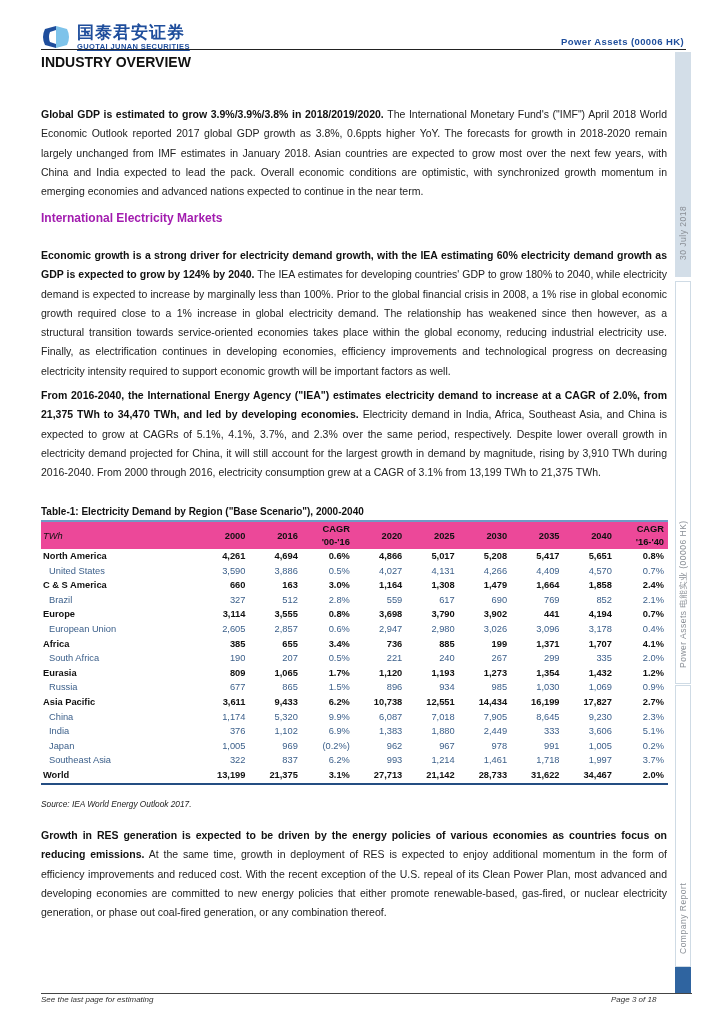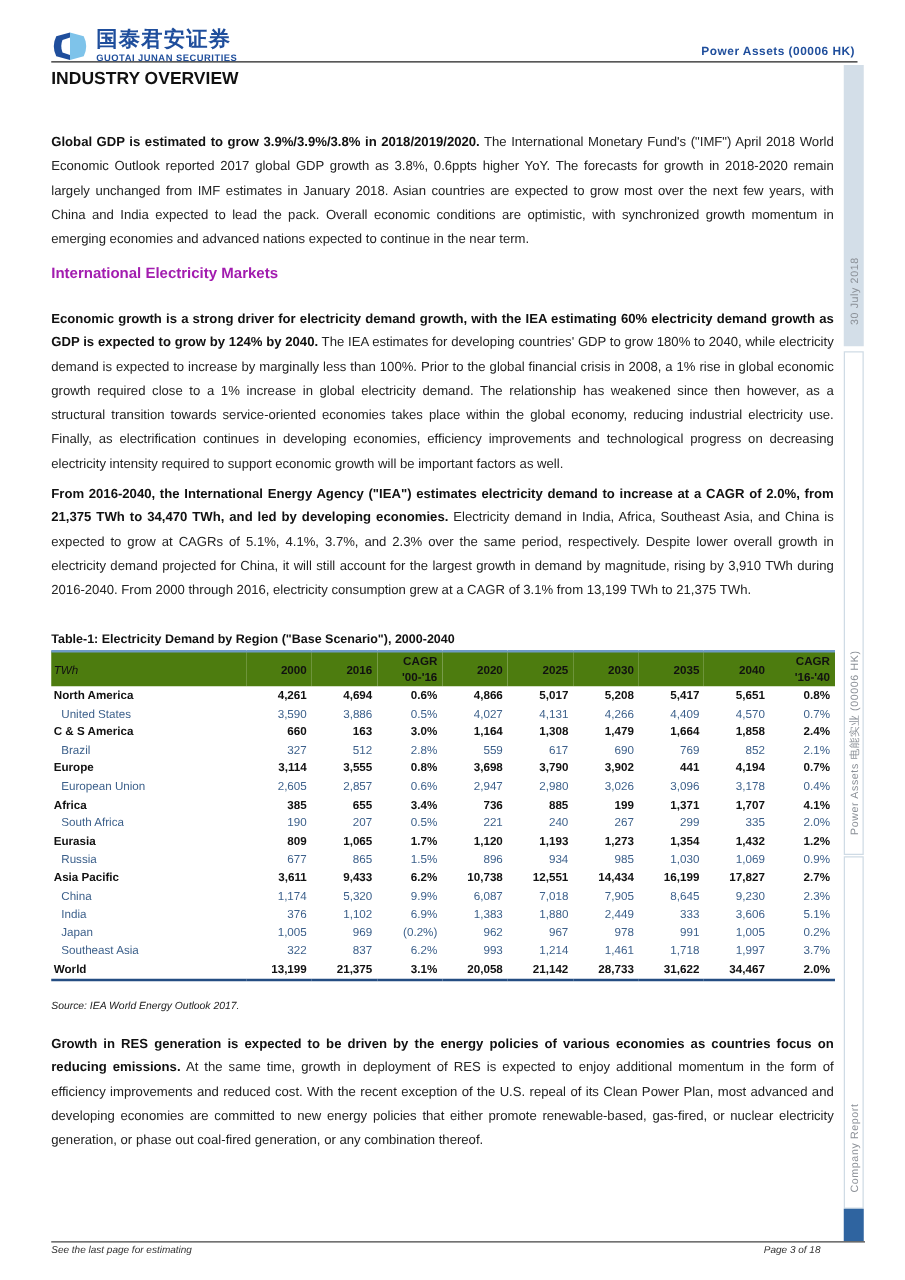--- a/index.html
+++ b/index.html
@@ -2,40 +2,40 @@
 <html><head>
 <meta charset="utf-8">
 <style>
   html, body { margin: 0; padding: 0; background: #ffffff; }
   body { width: 724px; height: 1024px; position: relative; overflow: hidden; font-family: "Liberation Sans", sans-serif; color: #111; }
   .logo { position: absolute; left: 41px; top: 22px; display: flex; align-items: center; }
   .logo-mark { width: 30px; height: 24px; position: relative; }
   .logo-mark svg { display: block; }
   .logo-text { margin-left: 6px; }
   .logo-cn { font-family: "DejaVu Sans", sans-serif; font-size: 17px; font-weight: bold; color: #1f4e9c; letter-spacing: 1px; line-height: 20px; }
-  .logo-en { font-size: 7.5px; font-weight: bold; color: #1f4e9c; letter-spacing: 0.4px; line-height: 8px; margin-top: 1px; }
+  .logo-en { font-size: 7.5px; font-weight: bold; color: #1f4e9c; letter-spacing: 0.4px; line-height: 8px; margin-top: 1px; text-decoration: underline; }
   .header-line { position: absolute; left: 41px; top: 49px; width: 645px; height: 1px; background: #222; }
   .header-right { position: absolute; right: 40px; top: 36px; font-size: 9.5px; font-weight: bold; color: #1f4e9c; letter-spacing: 0.4px; }
 
   .sidebar-filled { position: absolute; left: 675px; top: 52px; width: 16px; height: 225px; background: #d3dee8; }
   .sidebar-box { position: absolute; left: 675px; width: 14px; border: 1px solid #cfdbe5; background: #fff; }
   .sidebar-box.b1 { top: 281px; height: 401px; }
   .sidebar-box.b2 { top: 685px; height: 280px; }
   .sidebar-block { position: absolute; left: 675px; top: 967px; width: 16px; height: 26px; background: #2f64a0; }
   .vtext { position: absolute; transform: rotate(-90deg); transform-origin: left top; white-space: nowrap; font-size: 8.5px; color: #8a8f96; letter-spacing: 0.5px; }
 
   .content { position: absolute; left: 41px; width: 626px; }
   h1 { position: absolute; left: 41px; top: 54px; margin: 0; font-size: 14px; font-weight: bold; color: #111; }
   h2 { position: absolute; left: 41px; top: 211px; margin: 0; font-size: 12px; font-weight: bold; color: #a21caf; }
   p { margin: 0; font-size: 10.5px; line-height: 19.3px; text-align: justify; color: #222; }
   p b { color: #111; }
 
   .table-title { position: absolute; left: 41px; top: 506px; font-size: 10px; font-weight: bold; }
   table { position: absolute; left: 41px; top: 520px; width: 627px; border-collapse: collapse; font-size: 9.3px; }
-  thead tr { background: #4d7c0f; padding-left: 40px; }
+  thead tr { background: #ec4899; padding-left: 40px; }
   thead th { font-weight: bold; text-align: right; padding: 1px 4px 0 2px; height: 26px; line-height: 13px; border-top: 2px solid #6e9bc6; color: #111; }
   thead th:first-child { text-align: left; font-style: italic; font-weight: normal; padding-left: 2px; }
   tbody td { text-align: right; padding: 0 4px 0 2px; height: 14.6px; line-height: 14.6px; }
   tbody td:first-child { text-align: left; padding-left: 2px; }
   tr.region td { font-weight: bold; color: #111; }
   tr.country td { color: #3b5f8a; }
   tr.country td:first-child { padding-left: 8px; }
   tr.world td { border-bottom: 2px solid #244d82; }
   .source { position: absolute; left: 41px; top: 799px; font-size: 8.3px; font-style: italic; color: #222; }
 
@@ -281,21 +281,21 @@
         <td>1,461</td>
         <td>1,718</td>
         <td>1,997</td>
         <td>3.7%</td>
       </tr>
       <tr class="region world">
         <td>World</td>
         <td>13,199</td>
         <td>21,375</td>
         <td>3.1%</td>
-        <td>20,058</td>
+        <td>27,713</td>
         <td>21,142</td>
         <td>28,733</td>
         <td>31,622</td>
         <td>34,467</td>
         <td>2.0%</td>
       </tr>
     </tbody>
 </table>
 <div class="source">Source: IEA World Energy Outlook 2017.</div>
 

